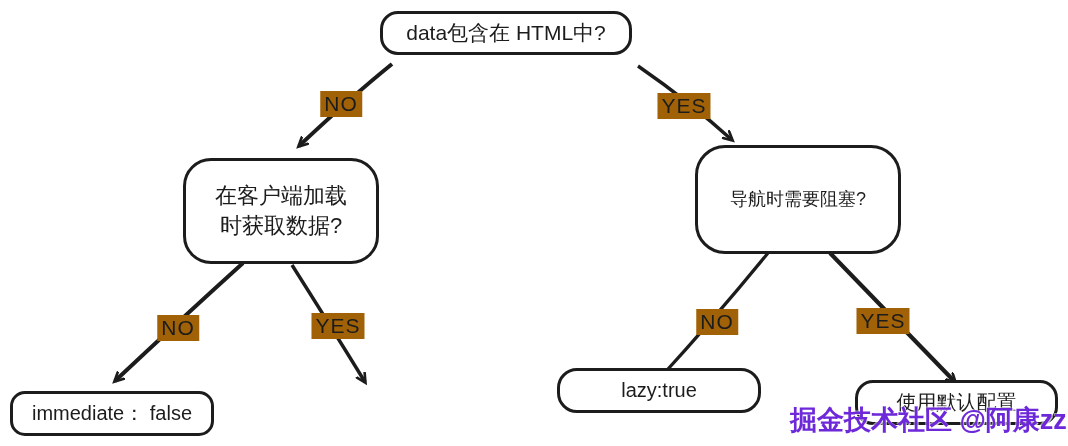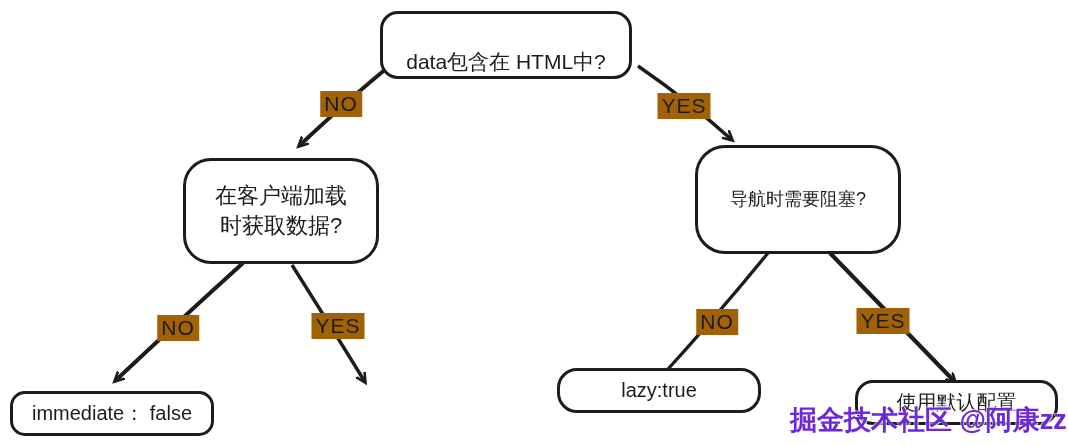--- a/index.html
+++ b/index.html
@@ -27,22 +27,22 @@
     border: 3px solid #1c1c1c;
     color: #1c1c1c;
     display: flex;
     align-items: center;
     justify-content: center;
     text-align: center;
     white-space: pre-line;
     line-height: 1.35;
   }
   .node-root {
-    left: 380px; top: 11px; width: 252px; height: 68px;
-    border-radius: 18px; font-size: 21px; align-items: flex-end;
+    left: 380px; top: 11px; width: 252px; height: 44px;
+    border-radius: 18px; font-size: 21px;
   }
   .node-left-q {
     left: 183px; top: 158px; width: 196px; height: 106px;
     border-radius: 28px; font-size: 22px; text-align: center;
   }
   .node-right-q {
     left: 695px; top: 145px; width: 206px; height: 109px;
     border-radius: 30px; font-size: 18px;
   }
   .node-leaf {

